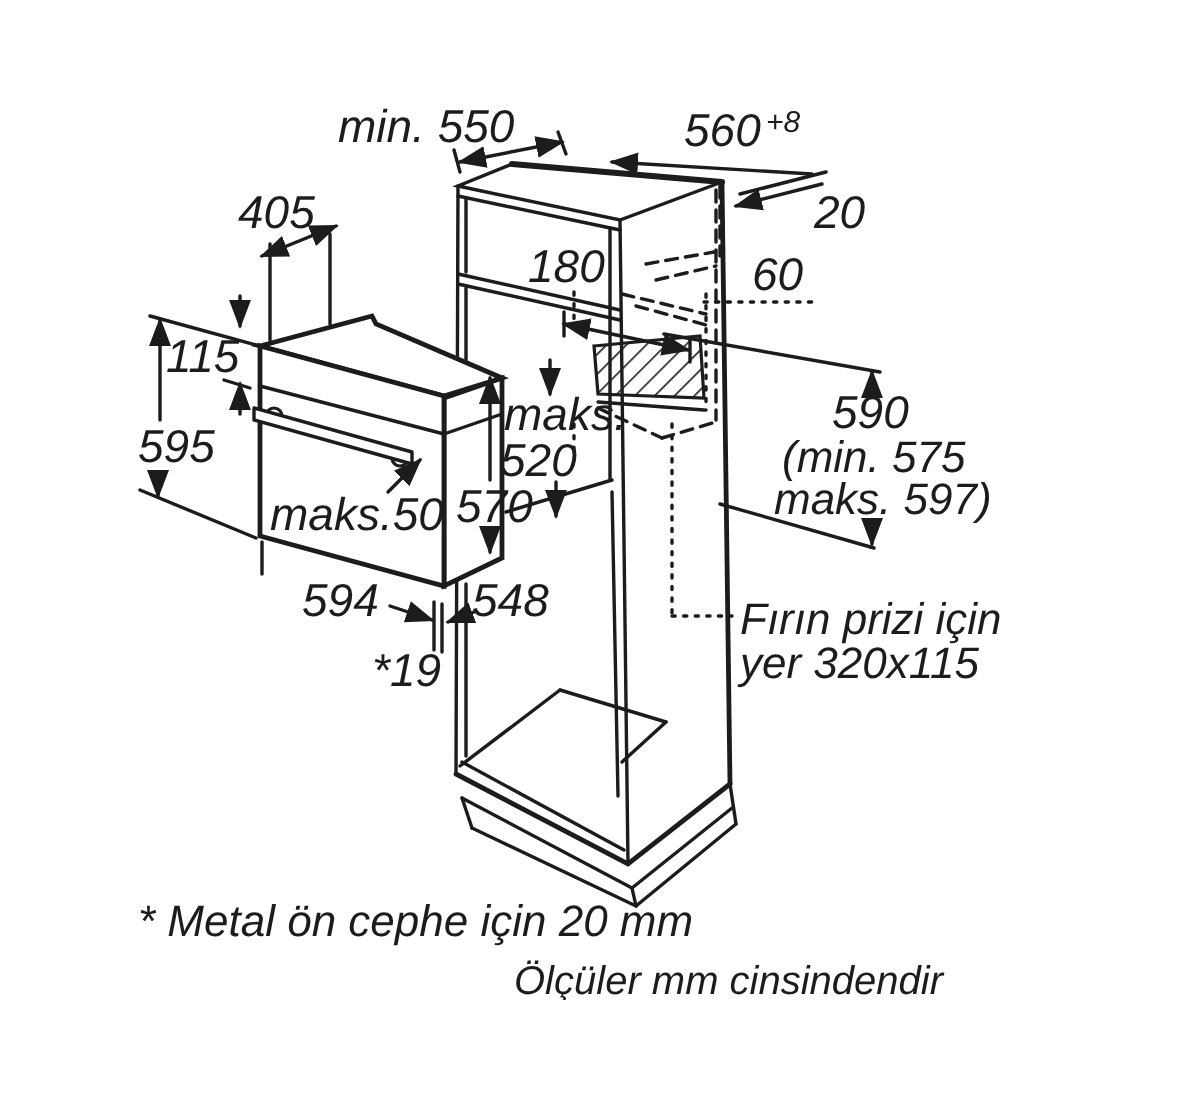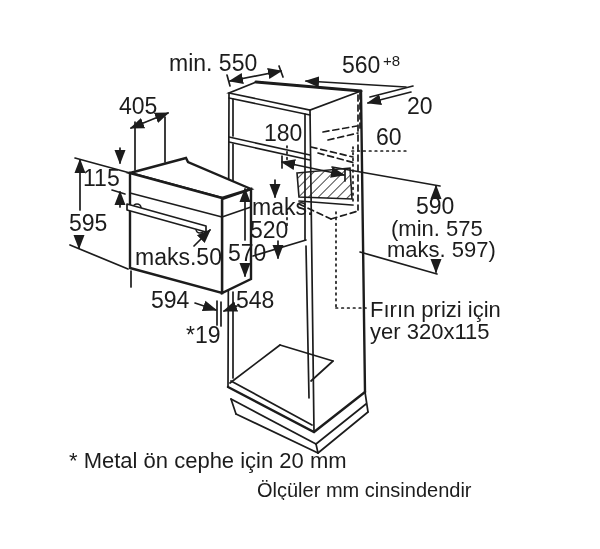--- a/index.html
+++ b/index.html
@@ -1,16 +1,16 @@
 <!DOCTYPE html>
 <html><head>
 <meta charset="utf-8">
 <style>
   html,body{margin:0;padding:0;background:#ffffff;}
-  .stage{width:600px;height:500px;position:relative;background:#fff;overflow:hidden;}
+  .stage{width:600px;height:500px;position:relative;background:#fff;overflow:hidden;font-style:italic;}
   svg{display:block;}
   text{font-family:"Liberation Sans","DejaVu Sans",sans-serif;fill:#1c1c1c;}
   .dim{font-size:23px;}
   .dim-sm{font-size:22px;}
   .note{font-size:22px;}
   .units{font-size:20px;}
   .sup{font-size:15px;}
   .ln{stroke:#1c1c1c;stroke-width:1.7;fill:none;stroke-linecap:round;}
   .thick{stroke-width:3;}
   .med{stroke-width:2.4;}

